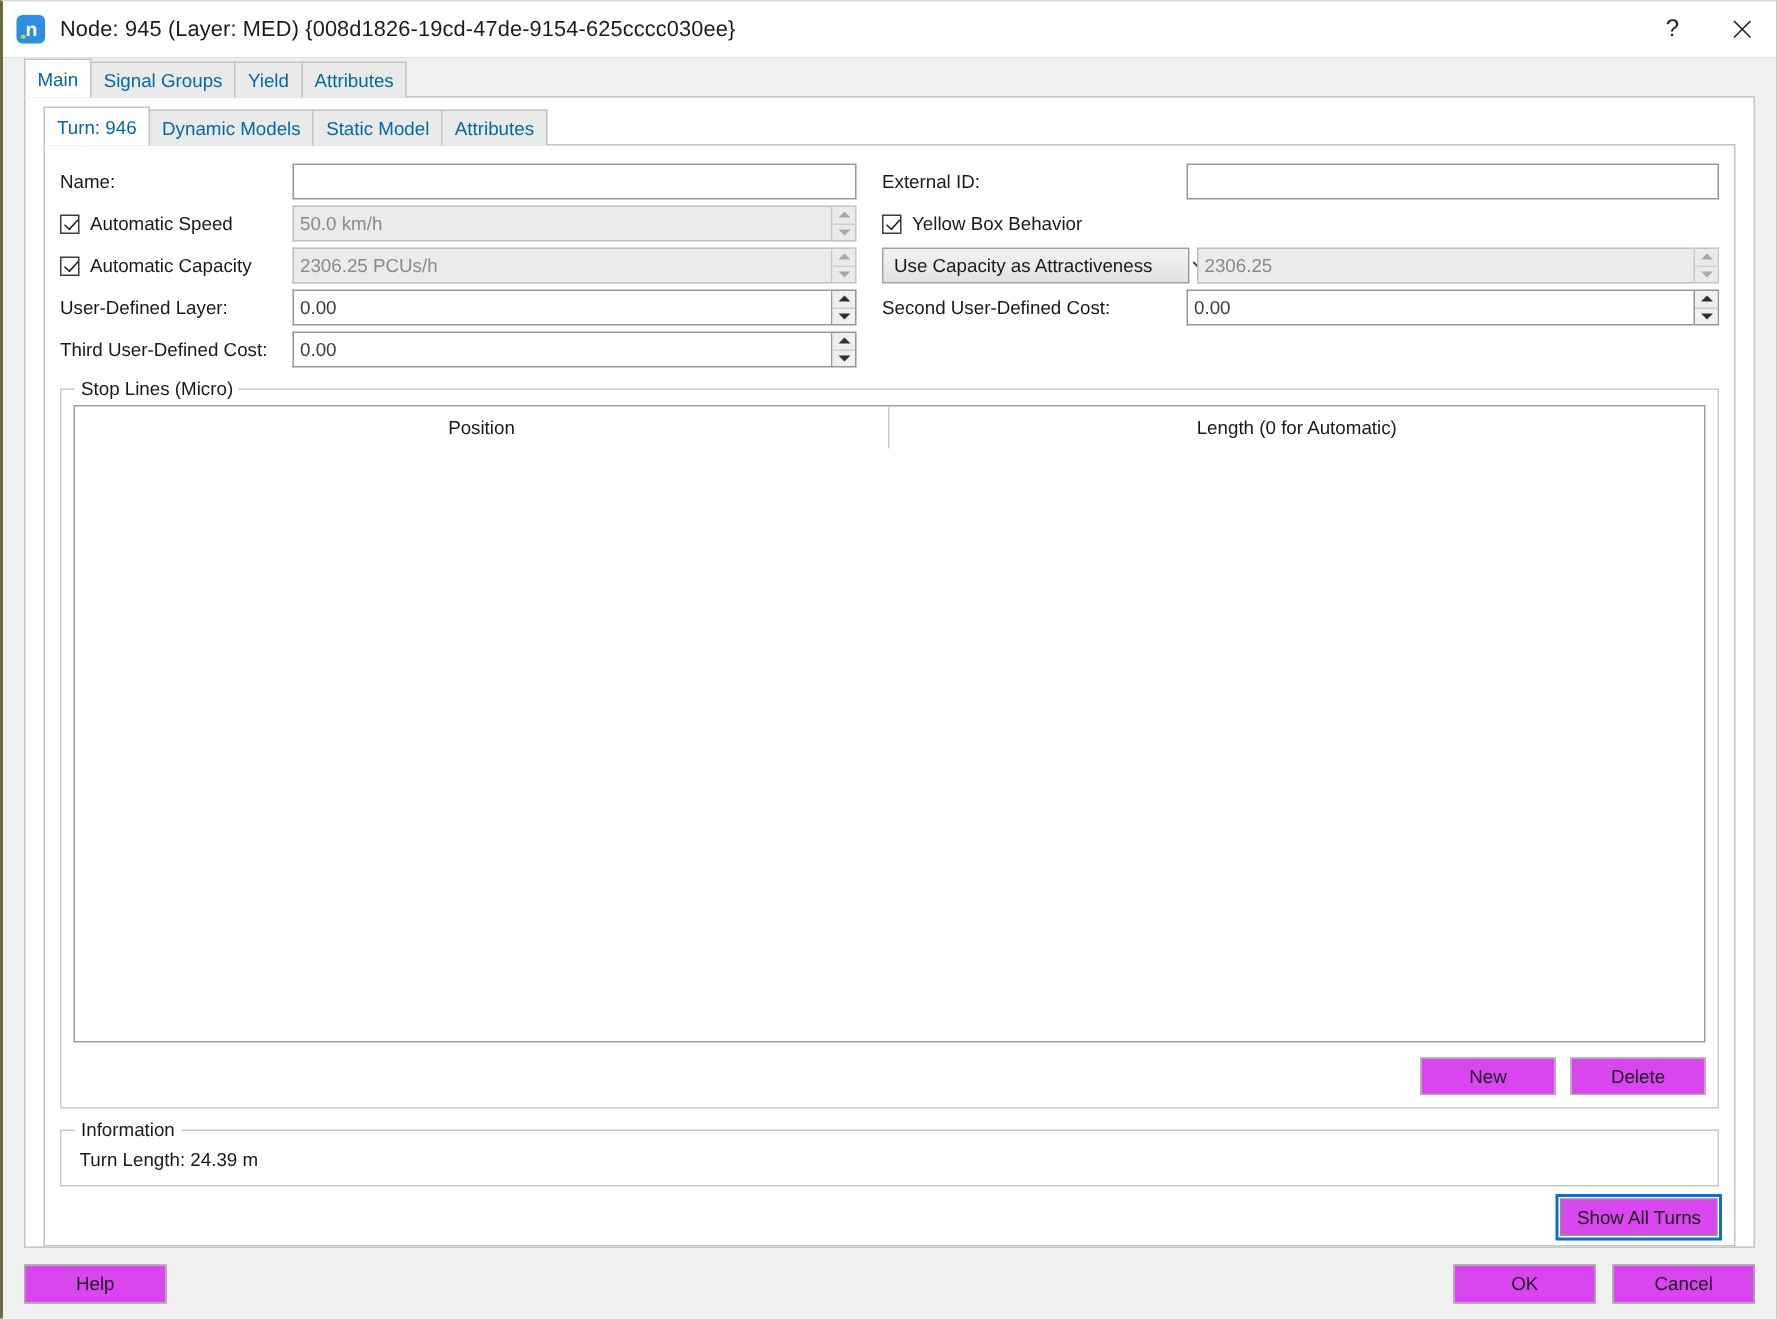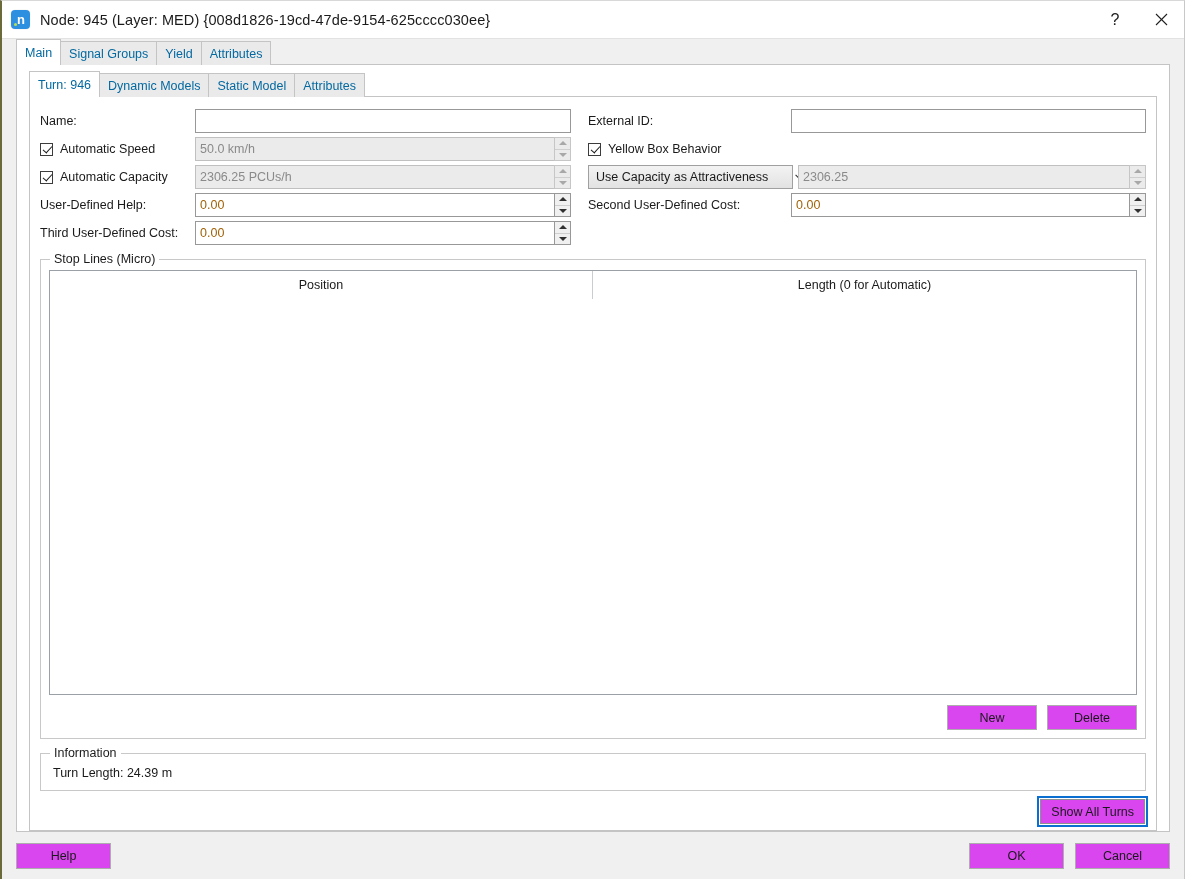--- a/index.html
+++ b/index.html
@@ -124,21 +124,21 @@
   .row { display: flex; align-items: center; height: 24px; margin-bottom: 4px; }
   .col-left { width: 548px; display: flex; align-items: center; flex: none; }
   .col-right { flex: 1; display: flex; align-items: center; }
   .lbl { font-size: 12.5px; color:#1a1a1a; white-space: nowrap; }
   .lbl.w155 { width: 155px; flex: none; }
   .lbl.w200 { width: 203px; flex: none; }
 
   input.txt {
     height: 24px; border: 1px solid #989898; background:#fff;
     font-family: "Liberation Sans", sans-serif; font-size: 12.5px;
-    color: #a16207; padding: 0 4px; outline: none; min-width: 0;
+    color: #404040; padding: 0 4px; outline: none; min-width: 0;
   }
   input.txt[disabled] {
     background:#ebebeb; border-color:#c0c0c0; color:#8a8a8a;
   }
 
   .spinbox { display: flex; align-items: stretch; height: 24px; }
   .spinbox input { flex: 1; border-right: none; }
   .spin-btns {
     width: 17px; flex: none;
     display: flex; flex-direction: column;
@@ -385,21 +385,21 @@
                 <div class="sb">
                     <span class="arrow down"></span>
                   </div>
               </div>
             </div>
           </div>
         </div>
 
         <div class="row">
           <div class="col-left">
-            <span class="lbl w155">User-Defined Help:</span>
+            <span class="lbl w155">User-Defined Layer:</span>
             <div class="spinbox" style="width:376px">
               <input class="txt" type="text" value="0.00" style="">
               <div class="spin-btns">
                 <div class="sb">
                     <span class="arrow up"></span>
                   </div>
                 <div class="sb">
                     <span class="arrow down"></span>
                   </div>
               </div>

